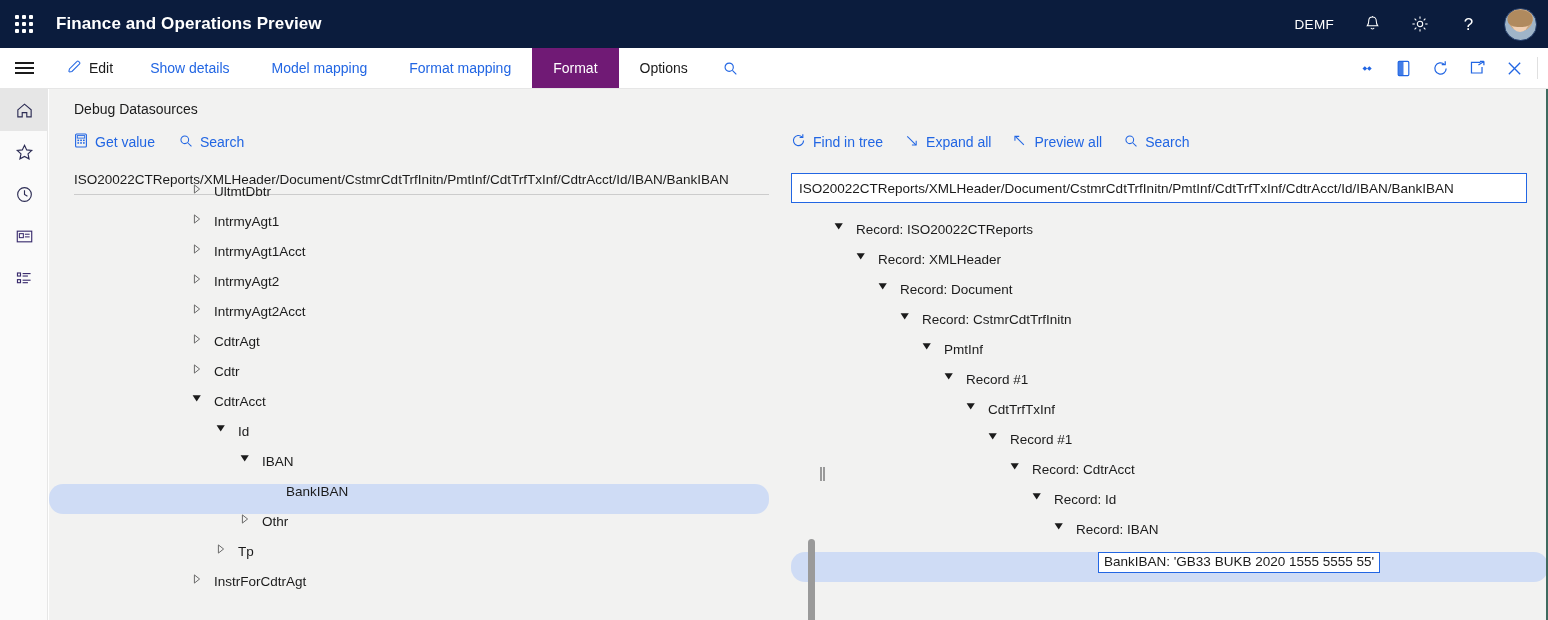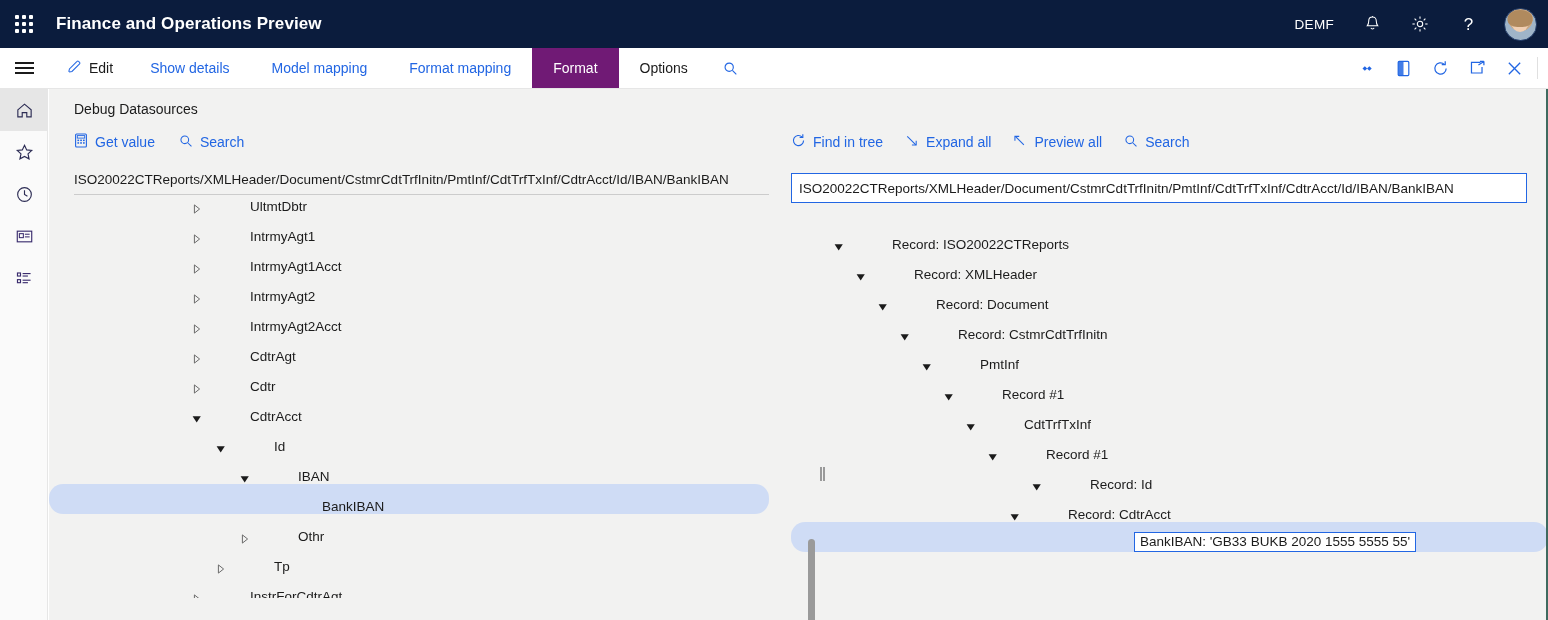--- a/index.html
+++ b/index.html
@@ -141,22 +141,22 @@
   
   .ltree {
     position: absolute; left: 0; top: 117px; width: 720px; height: 414px;
     overflow: hidden;
   }
   .rtree {
     position: absolute; left: 742px; top: 133px; width: 757px; height: 408px;
     overflow: hidden;
   }
   .trow {
-    height: 30px; display: flex; align-items: flex-end;
-    font-size: 13.5px; color: #1b1b1b; cursor: pointer; white-space: nowrap; gap: 36px;
+    height: 30px; display: flex; align-items: flex-start;
+    font-size: 13.5px; color: #1b1b1b; cursor: pointer; white-space: nowrap;
   }
   .trow.hl { background: #cfdcf5; border-radius: 14px; }
   .arrow {
     width: 16px; display: inline-flex; align-items: center; justify-content: center;
     flex: 0 0 16px;
   }
   .arrow svg { display: block; }
   .tlabel { padding-left: 9px; }
   .tagged {
     border: 1px solid #2266e3; background: #ffffff;
@@ -590,35 +590,43 @@
           <span class="tlabel">CdtTrfTxInf</span>
         </div>
         <div class="trow" style="padding-left: 194px;">
           <span class="arrow">
             <svg width="10" height="9" viewBox="0 0 10 9">
               <path d="M0.6 1.2h8.2L4.7 7.6z" fill="#1b1b1b"></path>
             </svg>
           </span>
           <span class="tlabel">Record #1</span>
         </div>
+        <div class="trow" style="padding-left: 216px;">
+          <span class="arrow">
+            <svg width="10" height="9" viewBox="0 0 10 9">
+              <path d="M0.6 1.2h8.2L4.7 7.6z" fill="#1b1b1b"></path>
+            </svg>
+          </span>
+          <span class="tlabel">Record: CdtrAcct</span>
+        </div>
         <div class="trow" style="padding-left: 238px;">
           <span class="arrow">
             <svg width="10" height="9" viewBox="0 0 10 9">
               <path d="M0.6 1.2h8.2L4.7 7.6z" fill="#1b1b1b"></path>
             </svg>
           </span>
           <span class="tlabel">Record: Id</span>
         </div>
-        <div class="trow" style="padding-left: 216px;">
-          <span class="arrow">
-            <svg width="10" height="9" viewBox="0 0 10 9">
-              <path d="M0.6 1.2h8.2L4.7 7.6z" fill="#1b1b1b"></path>
-            </svg>
-          </span>
-          <span class="tlabel">Record: CdtrAcct</span>
+        <div class="trow" style="padding-left: 260px;">
+          <span class="arrow">
+            <svg width="10" height="9" viewBox="0 0 10 9">
+              <path d="M0.6 1.2h8.2L4.7 7.6z" fill="#1b1b1b"></path>
+            </svg>
+          </span>
+          <span class="tlabel">Record: IBAN</span>
         </div>
         <div class="trow hl" style="padding-left: 282px;">
           <span class="arrow"></span>
           <span class="tagged">BankIBAN: 'GB33 BUKB 2020 1555 5555 55'</span>
         </div>
       </div>
 
     <div class="splitter">
         <i></i>
         <i></i>

